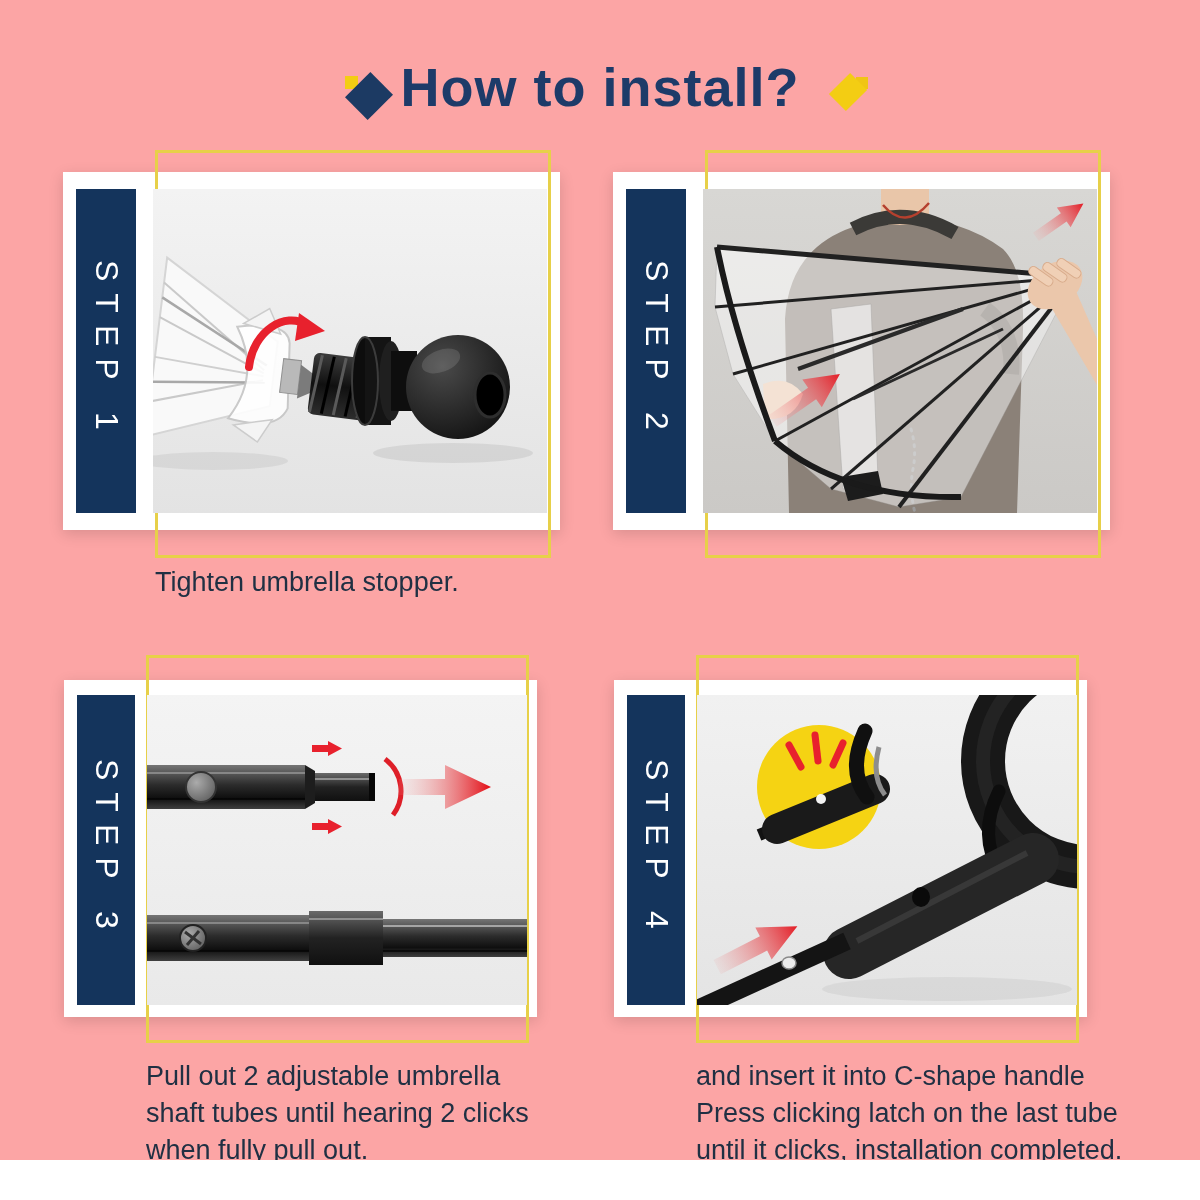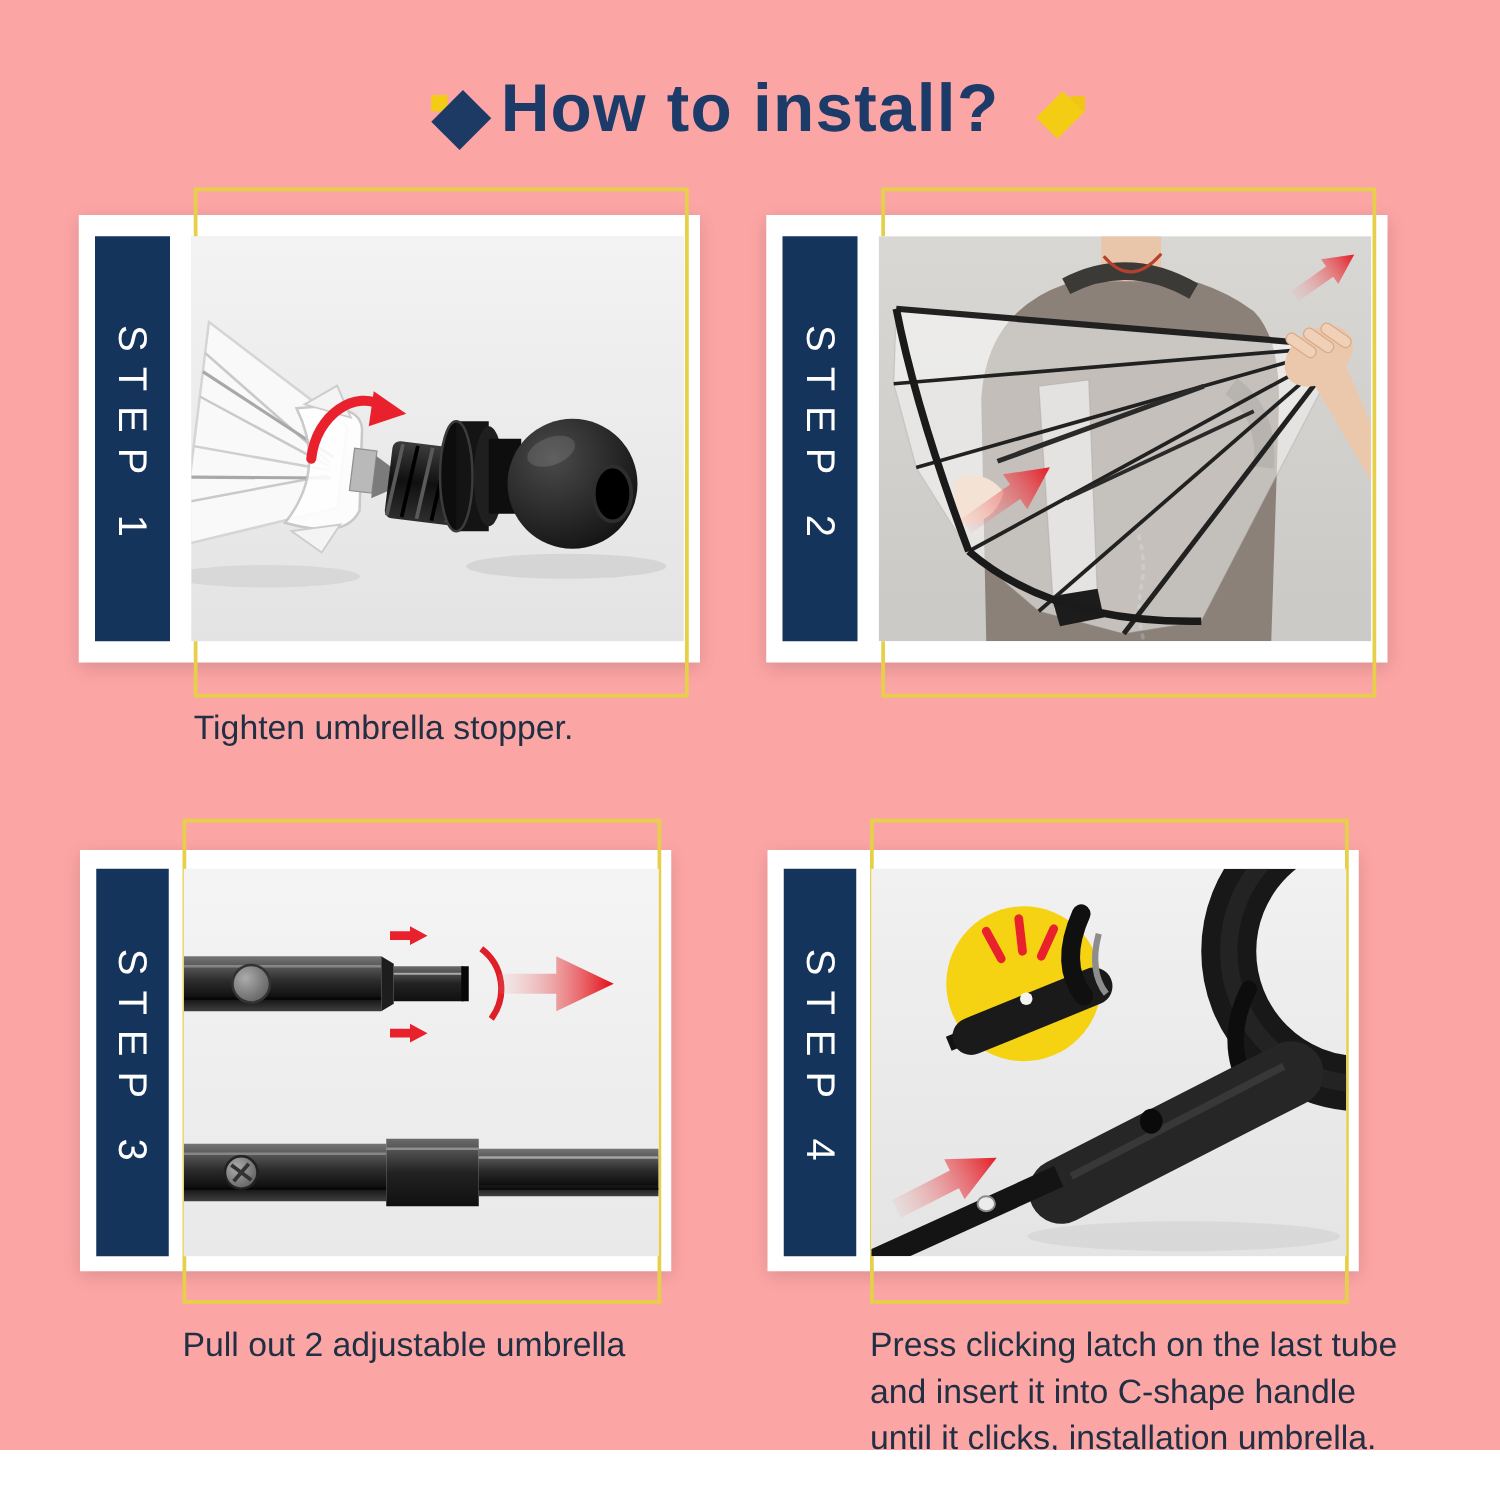--- a/index.html
+++ b/index.html
@@ -269,20 +269,22 @@
             <rect x="236" y="224" width="144" height="38" fill="url(#s3tube)"></rect>
             <line x1="236" y1="231" x2="380" y2="231" stroke="#a5a5a5" stroke-width="2"></line>
             <line x1="236" y1="256" x2="380" y2="256" stroke="#000000" stroke-width="2" opacity="0.6"></line>
           </g>
         </svg>
       </div>
     </div>
     <div class="frame"></div>
     <div class="caption">
       <div class="cap-line">Pull out 2 adjustable umbrella</div>
+      <div class="cap-line">shaft tubes until hearing 2 clicks</div>
+      <div class="cap-line">when fully pull out.</div>
     </div>
   </section>
 
   <section class="cell cell4 row2">
     <div class="card">
       <div class="step-bar">
         <span>STEP 4</span>
       </div>
       <div class="photo">
         <svg width="380" height="310" viewBox="0 0 380 310" xmlns="http://www.w3.org/2000/svg">
@@ -324,19 +326,19 @@
               <line x1="92" y1="50" x2="104" y2="72" stroke="#e8212d" stroke-width="7" stroke-linecap="round"></line>
               <line x1="118" y1="40" x2="121" y2="66" stroke="#e8212d" stroke-width="7" stroke-linecap="round"></line>
               <line x1="146" y1="48" x2="136" y2="70" stroke="#e8212d" stroke-width="7" stroke-linecap="round"></line>
             </g>
           </g>
         </svg>
       </div>
     </div>
     <div class="frame"></div>
     <div class="caption">
+      <div class="cap-line">and insert it into C-shape handle</div>
       <div class="cap-line">Press clicking latch on the last tube</div>
-      <div class="cap-line">and insert it into C-shape handle</div>
-      <div class="cap-line">until it clicks, installation umbrella.</div>
+      <div class="cap-line">until it clicks, installation completed.</div>
     </div>
   </section>
 
 </div>
 
 </body></html>

